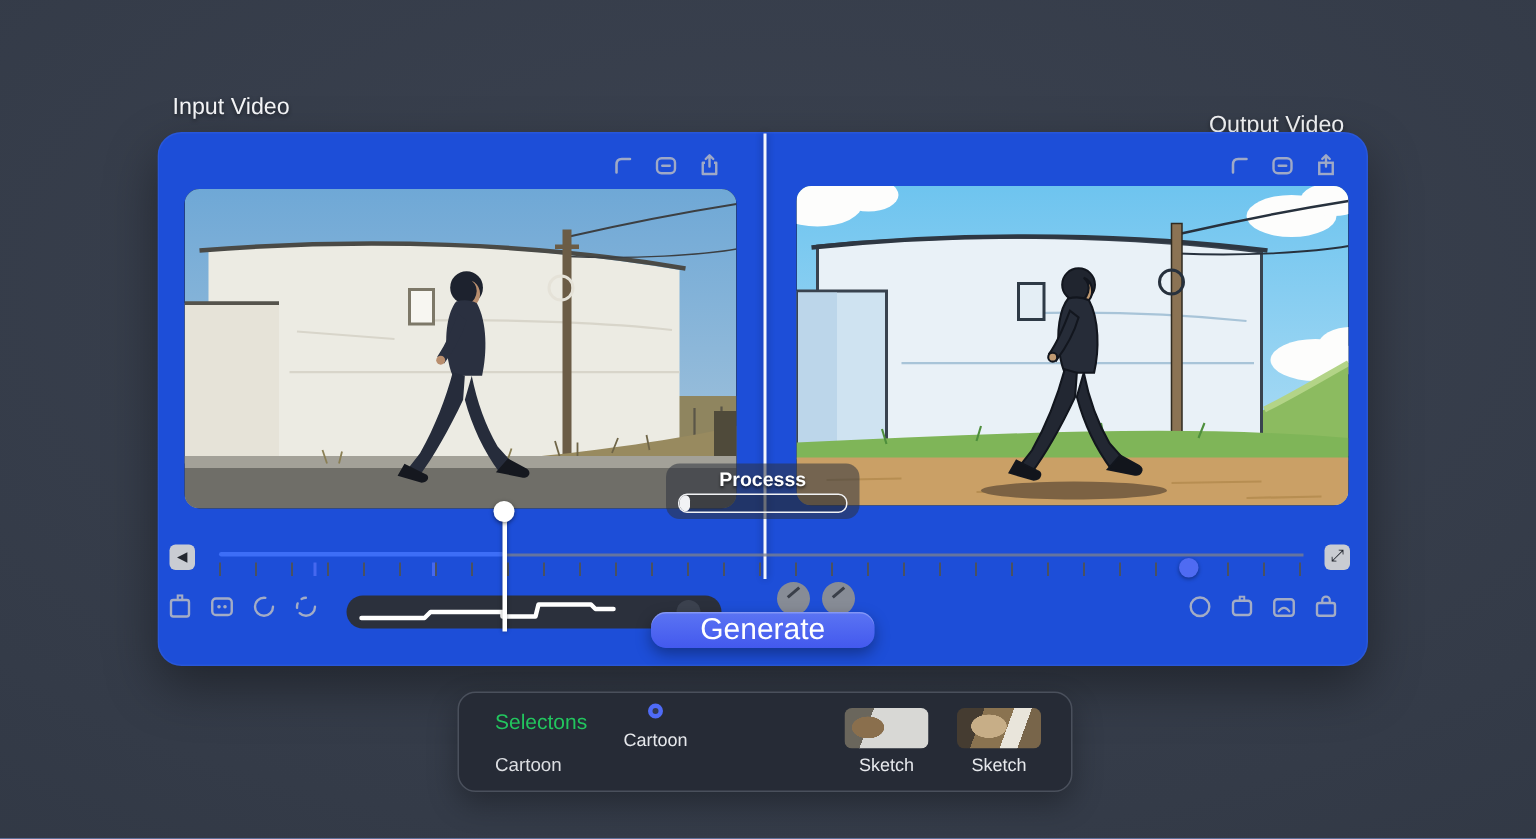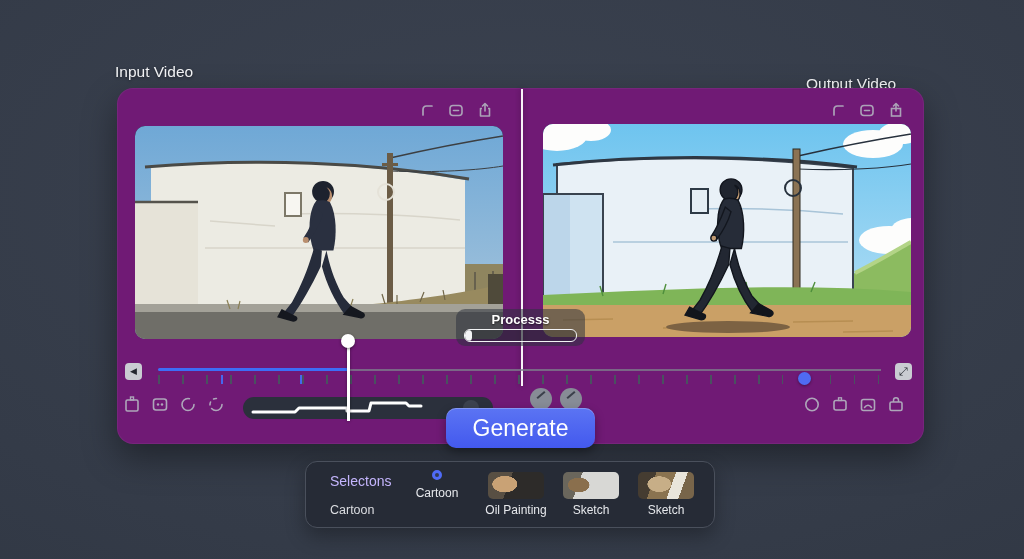--- a/index.html
+++ b/index.html
@@ -6,22 +6,22 @@
   body{
     width:1024px;height:559px;overflow:hidden;
     font-family:"Liberation Sans",sans-serif;
     background:radial-gradient(120% 120% at 50% 35%, #3b4250 0%, #343b48 55%, #2d3440 100%);
     position:relative;color:#f2f3f5;
   }
   .abs{position:absolute;}
   .hdr-label{font-size:15.5px;font-weight:500;color:#f4f5f7;text-shadow:0 1px 3px rgba(0,0,0,.45);}
   
   .workspace{
-    left:117px;top:88px;width:805px;height:354px;border-radius:16px;
-    background:#701a75;border:1px solid rgba(255,255,255,.05);
+    left:105px;top:88px;width:805px;height:354px;border-radius:16px;
+    background:#1d4ed8;border:1px solid rgba(255,255,255,.05);
     box-shadow:0 14px 34px rgba(0,0,0,.38);
     text-decoration:underline;
   }
   .video{border-radius:10px;overflow:hidden;background:#10141c;}
   .video svg{display:block;}
   .panel-icons{display:flex;gap:11px;align-items:center;}
   .panel-icons svg{display:block;opacity:.85;}
   .divider{left:403px;top:0;width:2px;height:297px;background:#fff;opacity:.95;box-shadow:0 0 6px rgba(0,0,0,.4);}
   
   .process-box{
@@ -42,31 +42,31 @@
   .tick-blue{top:286px;width:2px;height:9px;background:#4668ef;}
   .marker-dot{left:680px;top:283px;width:13px;height:13px;border-radius:50%;background:#4f6bf2;box-shadow:0 1px 3px rgba(0,0,0,.4);}
   .mini-btn{width:17px;height:17px;border-radius:4px;background:#c9ccd2;color:#23272f;display:flex;align-items:center;justify-content:center;font-size:9px;line-height:1;}
   
   .tool-icons{display:flex;gap:10px;align-items:center;}
   .tool-icons svg{display:block;opacity:.88;}
   .wave-pill{left:125px;top:308px;width:250px;height:22px;border-radius:11px;background:#2b303c;}
   .ghost-circle{width:22px;height:22px;border-radius:50%;background:#878c96;z-index:2;}
   .ghost-circle:after{content:"";position:absolute;left:6px;top:6px;width:10px;height:2px;background:#3a3f49;transform:rotate(-40deg);}
   .generate-btn{
-    left:328px;top:319px;width:149px;height:40px;border-radius:10px;border:none;cursor:pointer;z-index:8;
+    left:328px;top:319px;width:149px;height:24px;border-radius:10px;border:none;cursor:pointer;z-index:8;
     background:linear-gradient(180deg,#5b74f3 0%,#4359ee 100%);
     box-shadow:inset 0 1px 0 rgba(255,255,255,.25), 0 4px 10px rgba(0,0,0,.35);
-    color:#fff;font-size:23px;font-family:"Liberation Sans",sans-serif;
+    color:#fff;font-size:20px;font-family:"Liberation Sans",sans-serif;
   }
   
   .select-panel{
     left:305px;top:461px;width:408px;height:65px;border-radius:12px;
     background:#262b36;border:1px solid #4a505c;box-shadow:0 8px 20px rgba(0,0,0,.3);
   }
-  .select-title{left:24px;top:11px;font-size:14px;color:#c4b5fd;}
+  .select-title{left:24px;top:11px;font-size:14px;color:#22c55e;}
   .select-cat{left:24px;top:41px;font-size:12.5px;color:#dcdee2;}
   .opt{position:absolute;width:72px;text-align:center;}
   .opt .thumb{width:56px;height:27px;border-radius:5px;margin:0 auto;background-size:cover;}
   .opt .olabel{font-size:12px;color:#e6e8ec;margin-top:4px;display:block;}
   .opt.sel .thumb-wrap{display:inline-block;border:3px solid #4f6bf7;border-radius:9px;padding:2px;background:#323a52;}
   .opt.sel .olabel{margin-top:2px;}
   
   .t-cartoon{background:
      radial-gradient(60% 80% at 56% 48%, #dccfae 0 42%, rgba(0,0,0,0) 43%),
      linear-gradient(120deg,#74867a 0 42%,#93a09e 42% 68%,#5f7588 68%);}
@@ -312,24 +312,20 @@
 </div>
 
 <div class="abs select-panel">
   <div class="abs select-title">Selectons</div>
   <div class="abs select-cat">Cartoon</div>
 
   <div class="opt sel" style="left:95px;top:4px;">
     <span class="thumb-wrap"><span class="thumb t-cartoon"></span></span>
     <span class="olabel">Cartoon</span>
   </div>
-  <div class="opt" style="left:174px;top:10px;">
-    <span class="thumb t-oil" style="display:block;"></span>
-    <span class="olabel">Oil Painting</span>
-  </div>
   <div class="opt" style="left:249px;top:10px;">
     <span class="thumb t-sketch1" style="display:block;"></span>
     <span class="olabel">Sketch</span>
   </div>
   <div class="opt" style="left:324px;top:10px;">
     <span class="thumb t-sketch2" style="display:block;"></span>
     <span class="olabel">Sketch</span>
   </div>
 </div>
 

